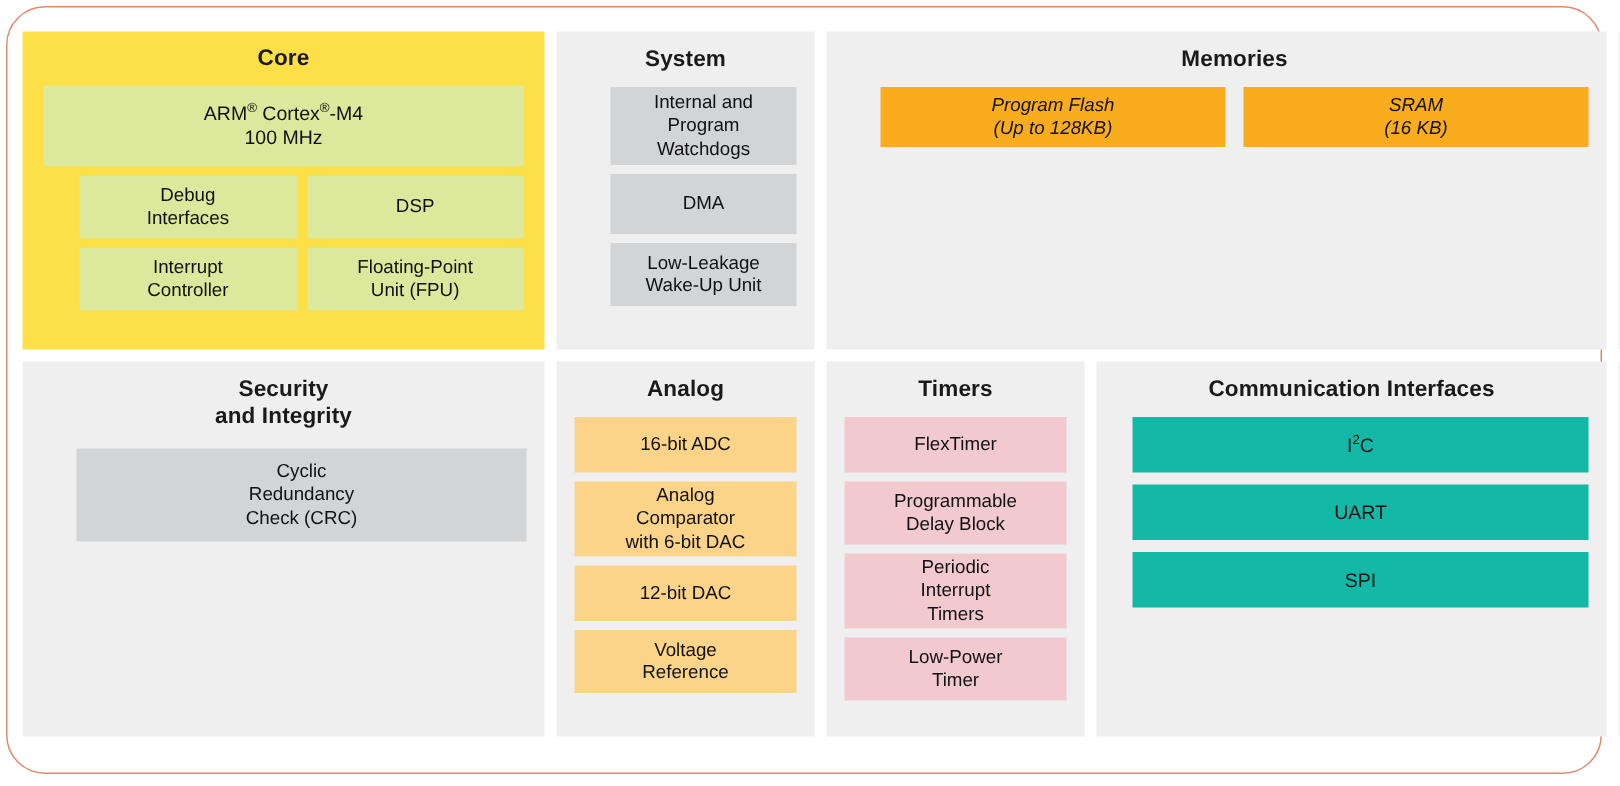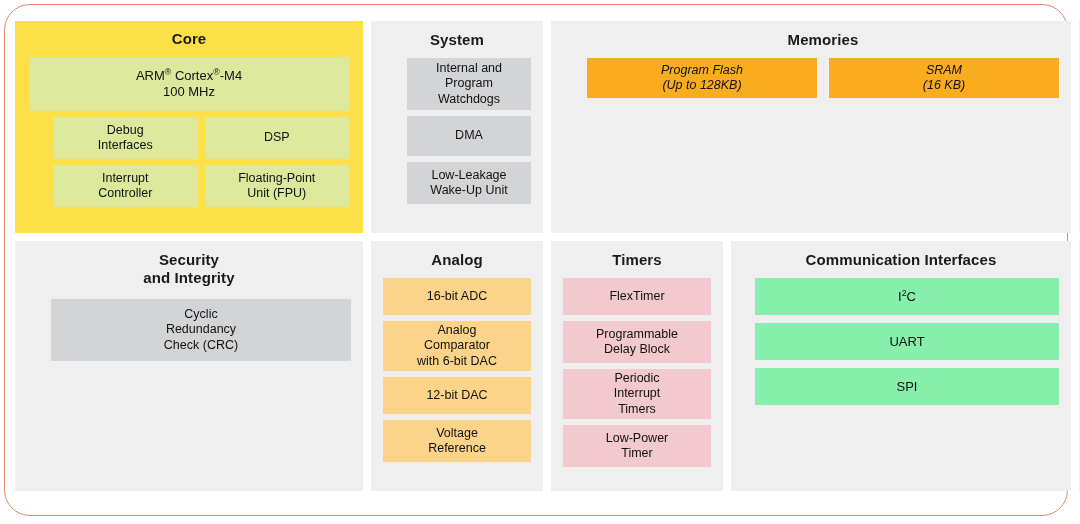--- a/index.html
+++ b/index.html
@@ -90,21 +90,21 @@
     box-sizing: border-box;
     padding: 5px 4px;
   }
 
   
   .c-core-inner { background: #dce89c; }
   .c-gray       { background: #d3d4d6; margin-left: 24px; }
   .c-orange     { background: #f9ad1e; }
   .c-amber      { background: #fbd48a; }
   .c-pink       { background: #f2c9ce; }
-  .c-blue       { background: #86efac; margin-left: 12px; }
+  .c-blue       { background: #14b8a6; margin-left: 12px; }
 
   
   .core-cpu   { height: 54px; font-size: 13px; }
   .core-small { height: 42px; }
 
   
   .sys-1 { height: 52px; }
   .sys-2 { height: 40px; }
   .sys-3 { height: 42px; }
 

